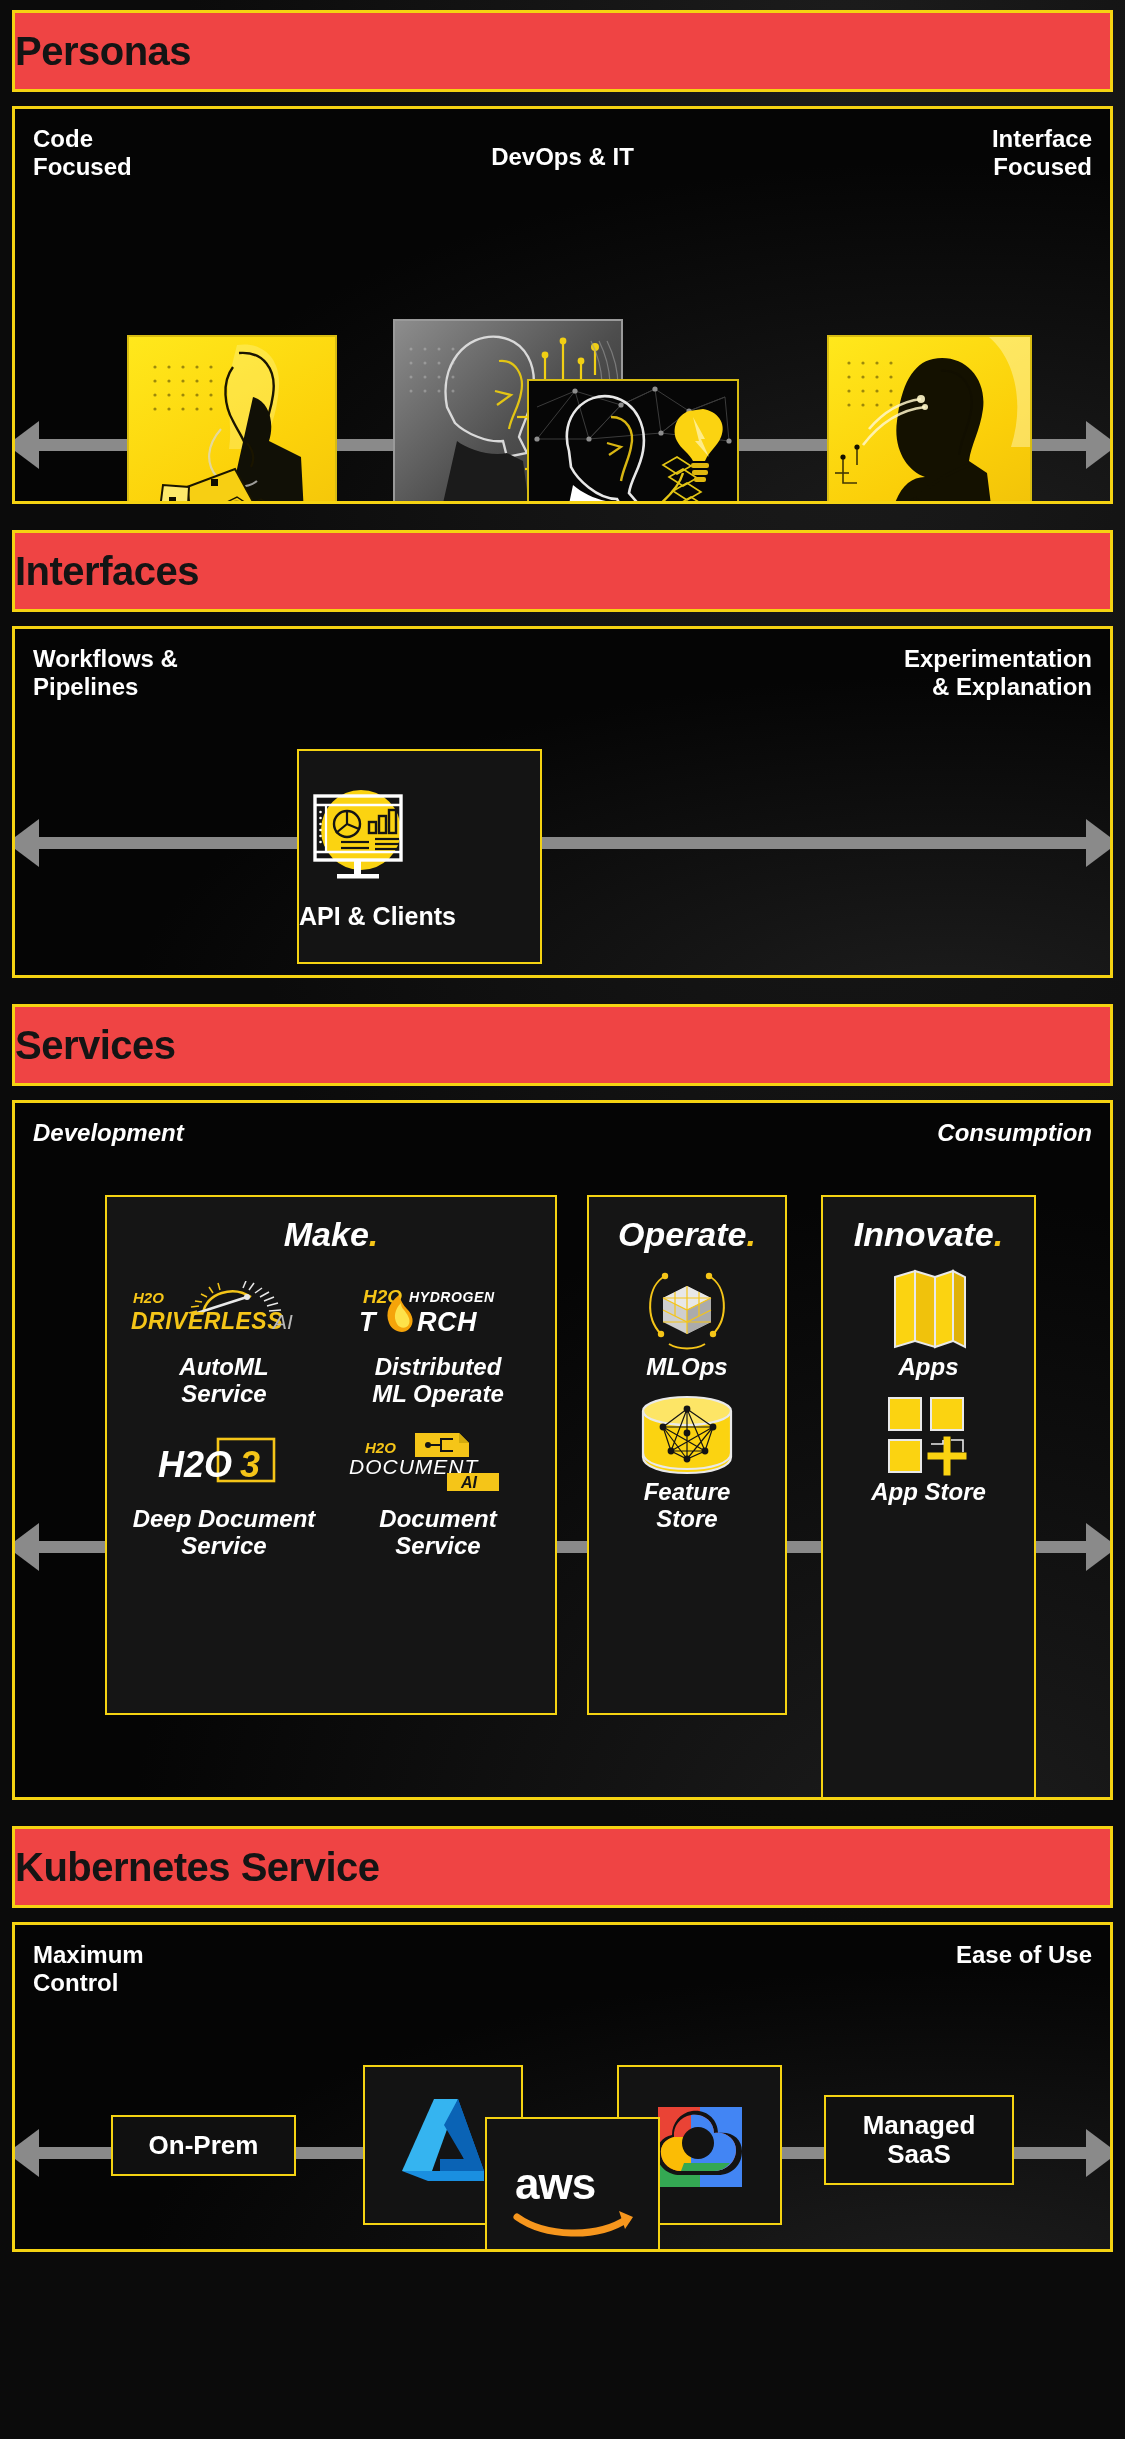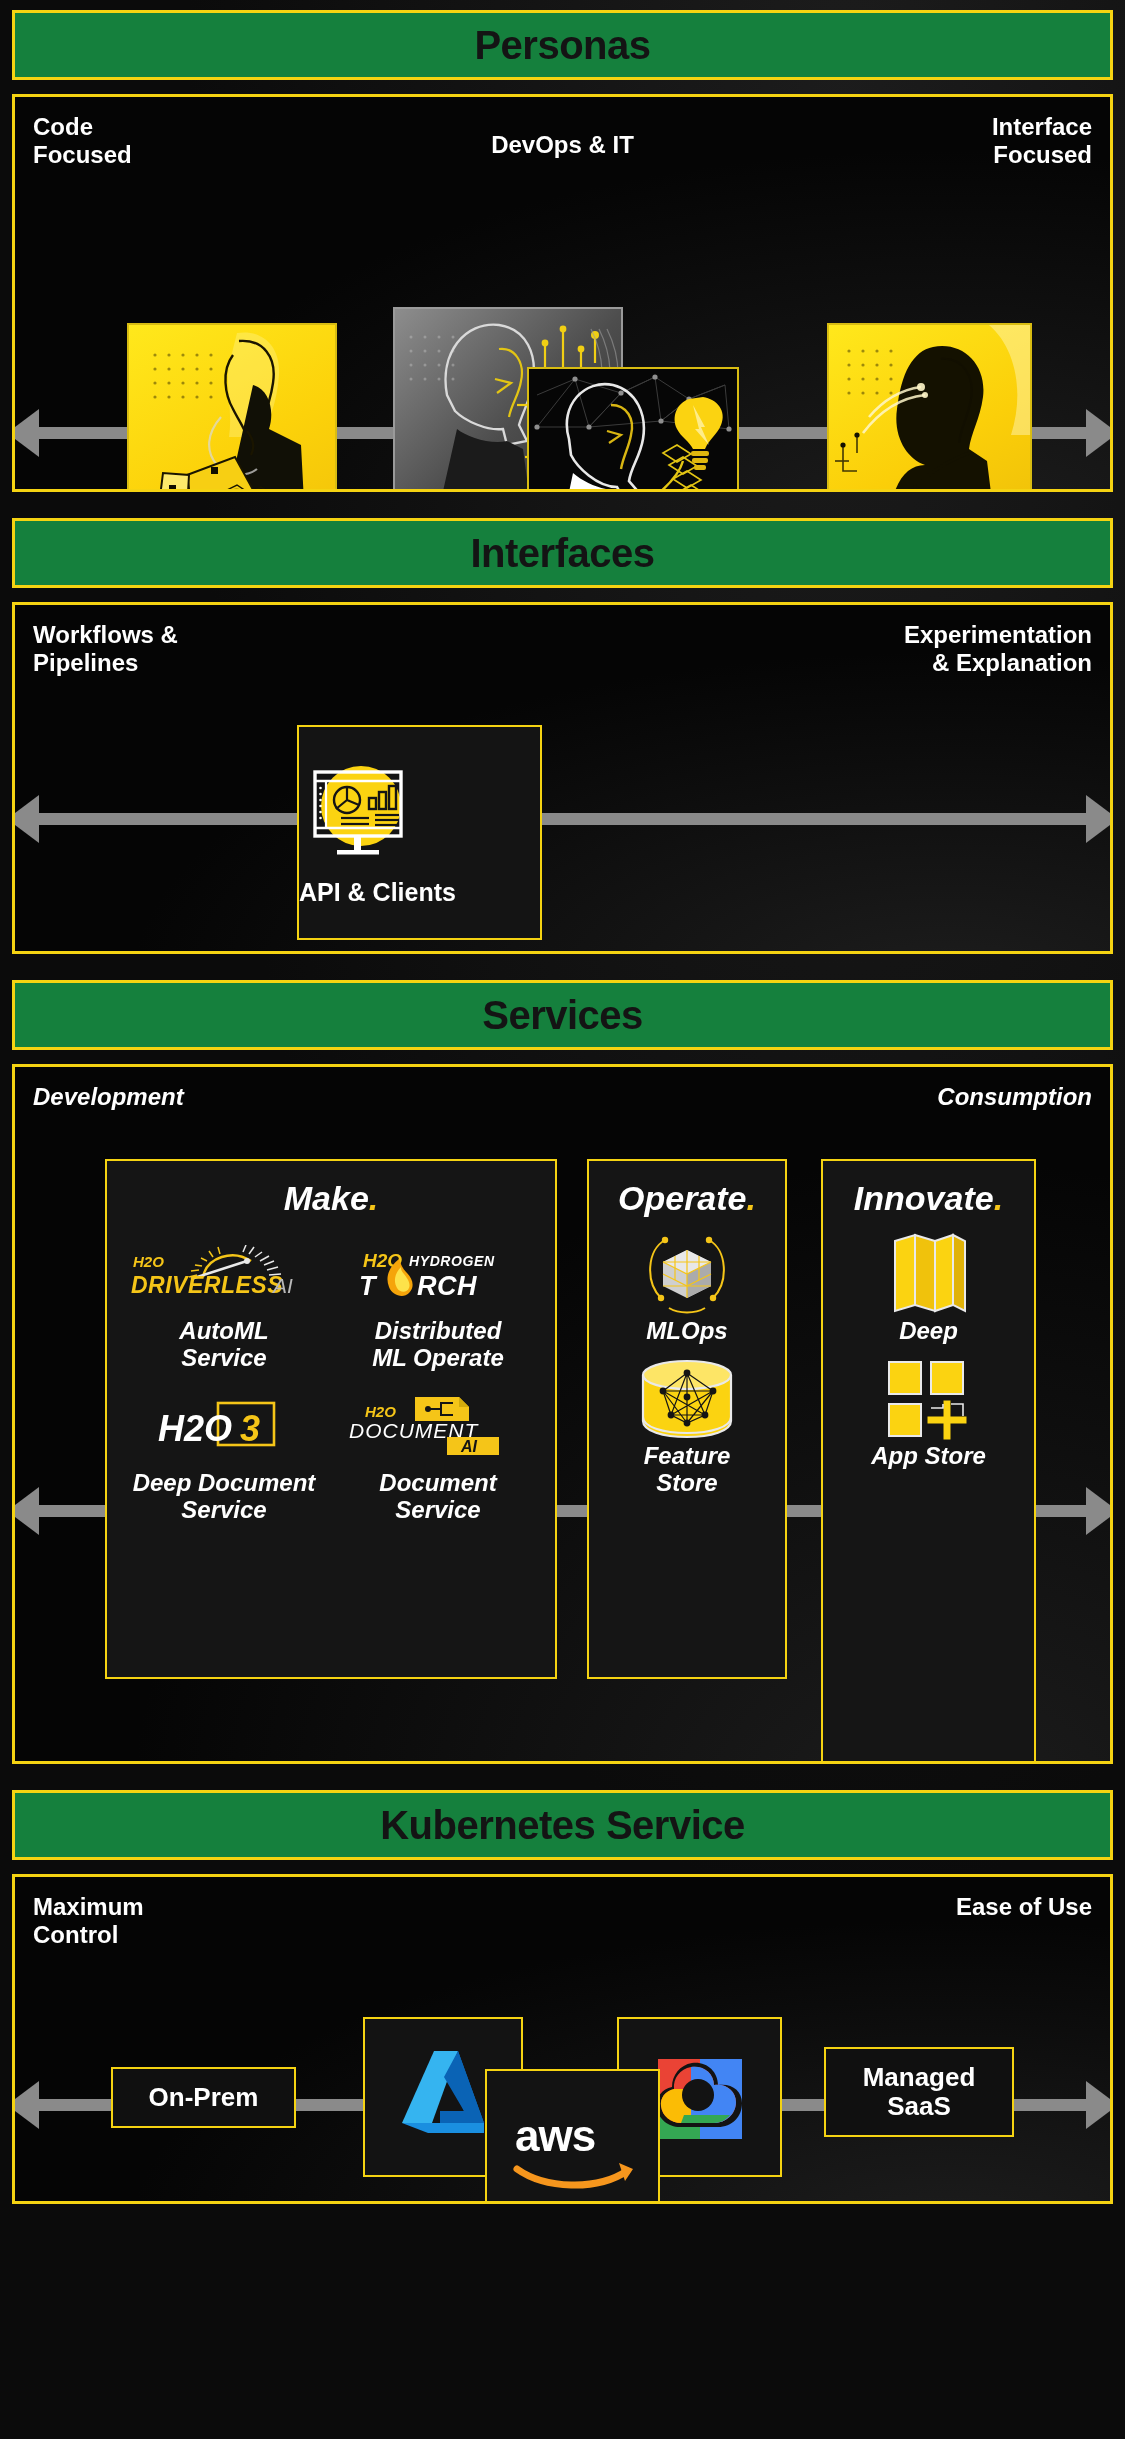--- a/index.html
+++ b/index.html
@@ -12,26 +12,25 @@
     width: 1125px;
     min-height: 2439px;
     padding: 10px 12px 18px 12px;
     background:
       radial-gradient(ellipse at 75% 5%, #1c1c1c 0%, #0b0b0b 55%),
       #0b0b0b;
   }
 
   
   .band-title {
-    background: #15803d;
+    background: #ef4444;
     border: 3px solid #f5d312;
-    height: 70px;
+    height: 82px;
     display: flex;
     align-items: center;
-    justify-content: center;
     margin-bottom: 14px;
   }
   .band-title span {
     color: #141414;
     font-size: 40px;
     font-weight: bold;
     letter-spacing: -0.5px;
   }
 
   
@@ -640,21 +639,21 @@
     <div class="svc-grid">
       <div class="svc-item">
         <div class="logo-slot">
           <svg width="96" height="86" viewBox="0 0 96 86">
             <path d="M14 10 L34 4 L34 74 L14 80 Z" fill="#fbd311" stroke="#e9e9e9" stroke-width="2"></path>
             <path d="M34 4 L54 10 L54 80 L34 74 Z" fill="#f0c20c" stroke="#e9e9e9" stroke-width="2"></path>
             <path d="M54 10 L72 4 L72 74 L54 80 Z" fill="#fbd311" stroke="#e9e9e9" stroke-width="2"></path>
             <path d="M72 4 L84 10 L84 80 L72 74 Z" fill="#e0b209" stroke="#e9e9e9" stroke-width="2"></path>
           </svg>
         </div>
-        <div class="cap">Deep</div>
+        <div class="cap">Apps</div>
       </div>
       <div class="svc-item">
         <div class="logo-slot">
           <svg width="100" height="86" viewBox="0 0 100 86">
             <rect x="10" y="6" width="32" height="32" fill="#fbd311" stroke="#e9e9e9" stroke-width="2"></rect>
             <rect x="52" y="6" width="32" height="32" fill="#fbd311" stroke="#e9e9e9" stroke-width="2"></rect>
             <rect x="10" y="48" width="32" height="32" fill="#fbd311" stroke="#e9e9e9" stroke-width="2"></rect>
             <g stroke="#fbd311" stroke-width="7" stroke-linecap="square">
               <line x1="68" y1="48" x2="68" y2="80"></line>
                 <line x1="52" y1="64" x2="84" y2="64"></line>

